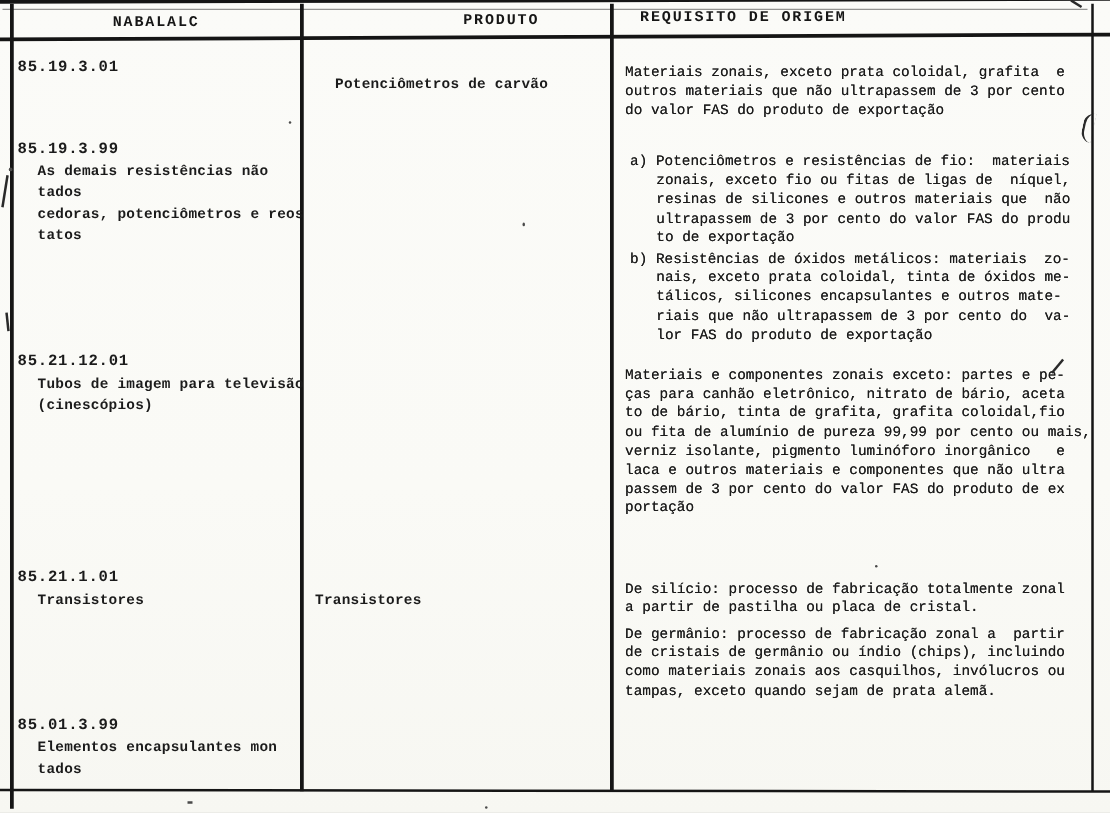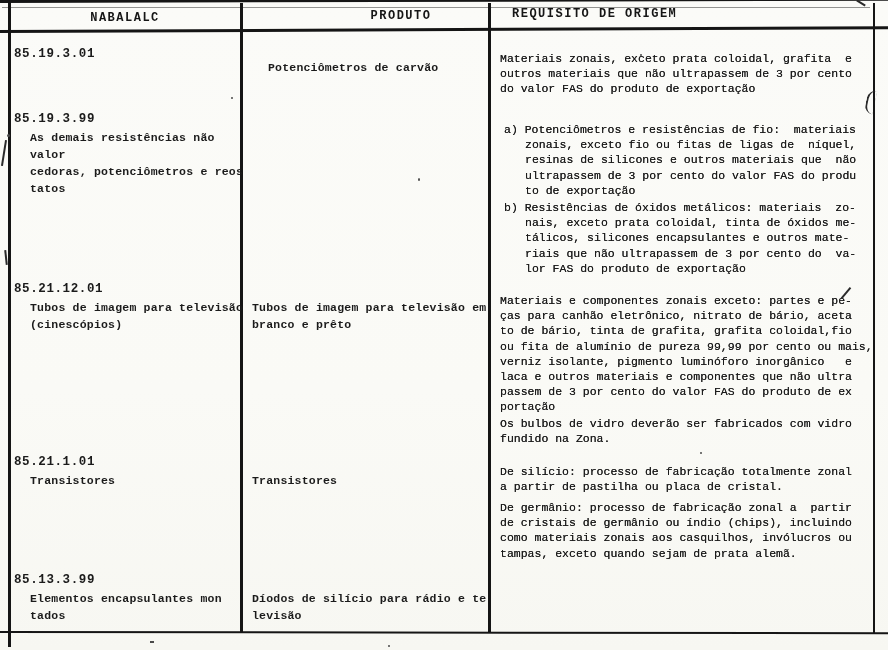--- a/index.html
+++ b/index.html
@@ -41,65 +41,59 @@
   <div class="colhead" style="left:244px;top:9px;width:242px;padding-left:36px;">PRODUTO</div>
   <div class="colhead" style="left:512px;top:7px;text-align:left;">REQUISITO DE ORIGEM</div>
 
   <div class="code" style="left:14px;top:47px;">85.19.3.01</div>
   <div class="cell desc" style="left:268px;top:59px;width:234px;">Potenciômetros de carvão</div>
   <div class="cell req" style="left:500px;top:51px;width:380px;">Materiais zonais, exceto prata coloidal, grafita  e
 outros materiais que não ultrapassem de 3 por cento
 do valor FAS do produto de exportação</div>
 
   <div class="code" style="left:14px;top:112px;">85.19.3.99</div>
-  <div class="cell desc" style="left:30px;top:129px;width:225px;">As demais resistências não valor
+  <div class="cell desc" style="left:30px;top:129px;width:225px;">As demais resistências não tados
 cedoras, potenciômetros e reos
 tatos</div>
   <div class="cell req hang" style="left:504px;top:122px;width:376px;">a) Potenciômetros e resistências de fio:  materiais
 zonais, exceto fio ou fitas de ligas de  níquel,
 resinas de silicones e outros materiais que  não
 ultrapassem de 3 por cento do valor FAS do produ
 to de exportação</div>
   <div class="cell req hang" style="left:504px;top:200px;width:376px;">b) Resistências de óxidos metálicos: materiais  zo-
 nais, exceto prata coloidal, tinta de óxidos me-
 tálicos, silicones encapsulantes e outros mate-
 riais que não ultrapassem de 3 por cento do  va-
 lor FAS do produto de exportação</div>
 
   <div class="code" style="left:14px;top:282px;">85.21.12.01</div>
   <div class="cell desc" style="left:30px;top:299px;width:225px;">Tubos de imagem para televisão
 (cinescópios)</div>
-  <div class="cell desc" style="left:252px;top:299px;width:236px;">Tubos de imagem para televisão em
-branco e prêto</div>
   <div class="cell req" style="left:500px;top:293px;width:382px;">Materiais e componentes zonais exceto: partes e pe-
 ças para canhão eletrônico, nitrato de bário, aceta
 to de bário, tinta de grafita, grafita coloidal,fio
 ou fita de alumínio de pureza 99,99 por cento ou mais,
 verniz isolante, pigmento luminóforo inorgânico   e
 laca e outros materiais e componentes que não ultra
 passem de 3 por cento do valor FAS do produto de ex
 portação</div>
-  <div class="cell req" style="left:500px;top:416px;width:380px;">Os bulbos de vidro deverão ser fabricados com vidro
-fundido na Zona.</div>
 
   <div class="code" style="left:14px;top:455px;">85.21.1.01</div>
   <div class="cell desc" style="left:30px;top:472px;width:225px;">Transistores</div>
   <div class="cell desc" style="left:252px;top:472px;width:234px;">Transistores</div>
   <div class="cell req" style="left:500px;top:464px;width:380px;">De silício: processo de fabricação totalmente zonal
 a partir de pastilha ou placa de cristal.</div>
   <div class="cell req" style="left:500px;top:500px;width:380px;">De germânio: processo de fabricação zonal a  partir
 de cristais de germânio ou índio (chips), incluindo
 como materiais zonais aos casquilhos, invólucros ou
 tampas, exceto quando sejam de prata alemã.</div>
 
-  <div class="code" style="left:14px;top:573px;">85.13.3.99</div>
+  <div class="code" style="left:14px;top:573px;">85.01.3.99</div>
   <div class="cell desc" style="left:30px;top:590px;width:225px;">Elementos encapsulantes mon
 tados</div>
-  <div class="cell desc" style="left:252px;top:590px;width:236px;">Díodos de silício para rádio e te
-levisão</div>
 
   <div class="art" style="left:3px;top:140px;width:2px;height:26px;transform:rotate(9deg);"></div>
   <div class="speck" style="left:7px;top:134px;width:3px;height:3px;"></div>
   <div class="art" style="left:5px;top:250px;width:2px;height:15px;transform:rotate(-6deg);"></div>
   <div class="art" style="left:866px;top:90px;width:7px;height:24px;background:none;border-left:2px solid #2a2a2a;border-radius:10px 0 0 10px;transform:rotate(12deg);"></div>
   <div class="art" style="left:845px;top:286px;width:2px;height:14px;transform:rotate(40deg);"></div>
   <div class="art" style="left:856px;top:2px;width:10px;height:2px;transform:rotate(32deg);"></div>
   <div class="speck" style="left:640px;top:54px;width:2px;height:2px;"></div>
   <div class="speck" style="left:231px;top:97px;width:2px;height:2px;"></div>
   <div class="speck" style="left:418px;top:178px;width:2px;height:3px;"></div>

